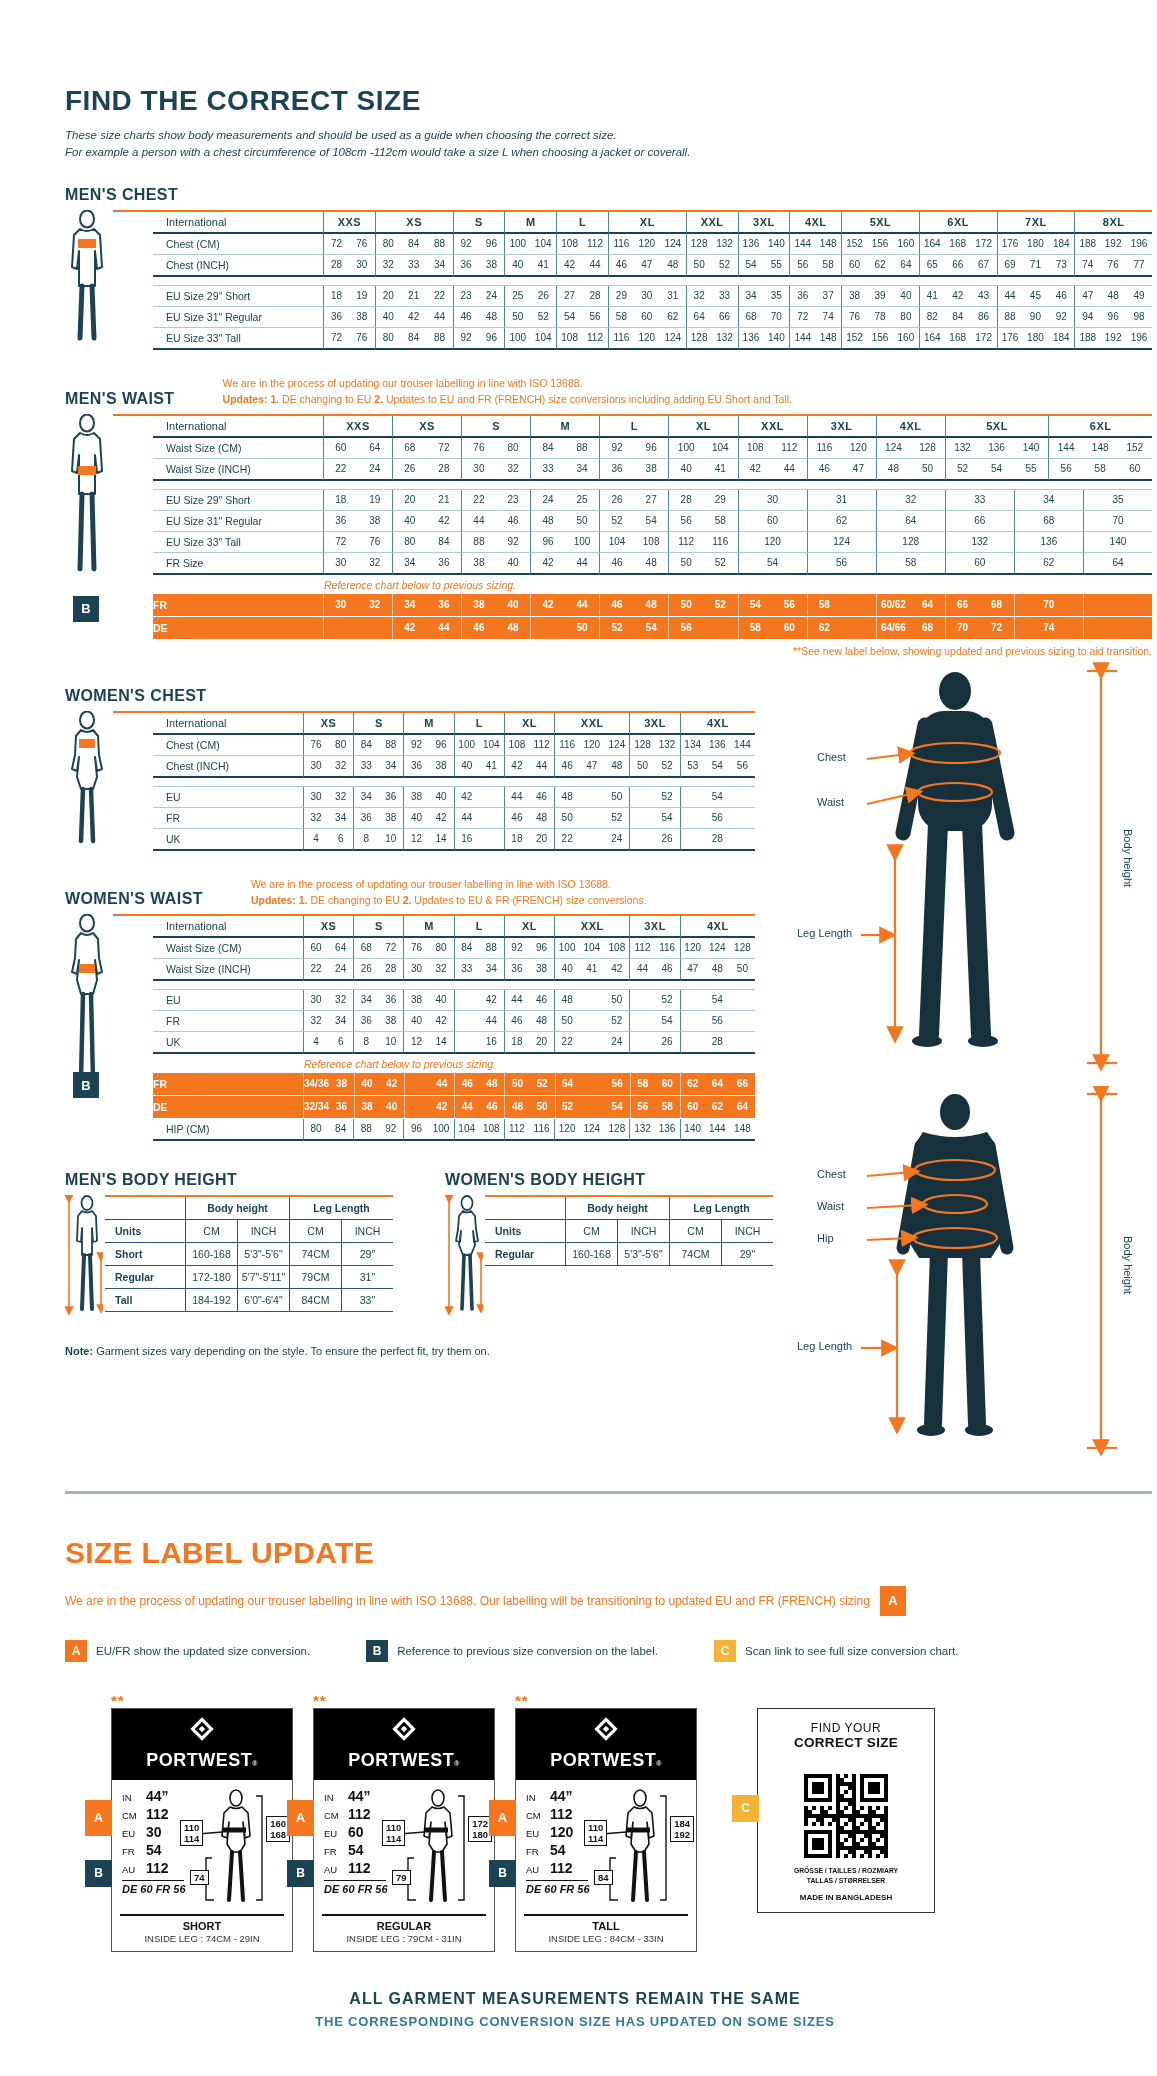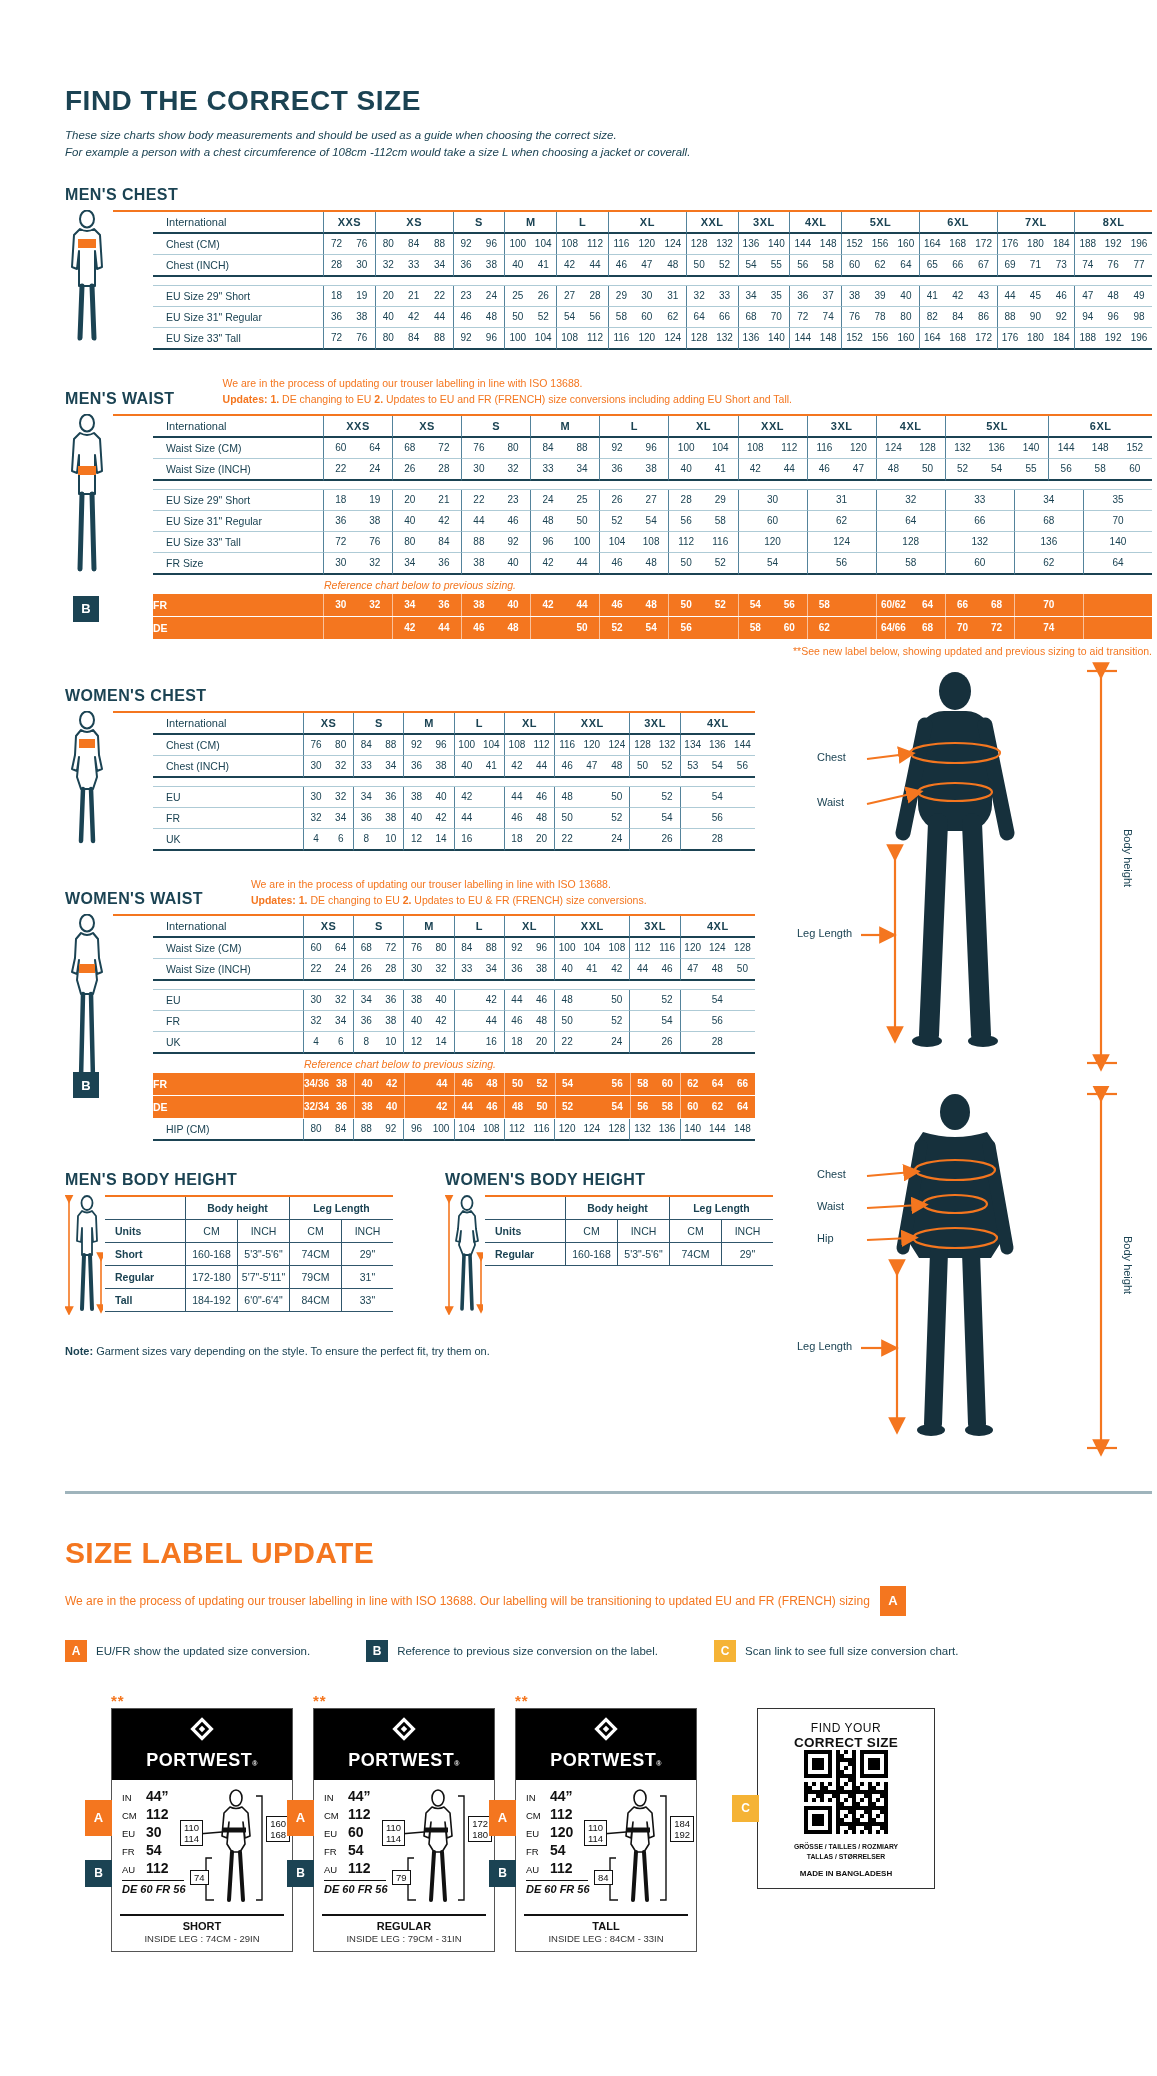--- a/index.html
+++ b/index.html
@@ -72,30 +72,30 @@
   .pdiamond{position:absolute;top:7px;left:50%;transform:translateX(-50%);}
   .pbrand{color:#fff;font-weight:800;font-size:18px;letter-spacing:.5px;font-family:"Liberation Sans",sans-serif;}
   .pbrand .reg{font-size:7px;vertical-align:baseline;}
   .pbody{display:flex;padding:8px 6px 4px 10px;}
   .pcol{width:62px;flex:0 0 62px;}
   .prow{display:flex;align-items:baseline;margin-bottom:2px;}
   .punit{font-size:9.5px;width:24px;color:#111;}
   .pval{font-size:14px;font-weight:800;color:#111;}
   .pprev{border-top:1px solid #111;margin-top:4px;padding-top:2px;font-size:11px;font-weight:800;font-style:italic;color:#111;white-space:nowrap;}
   .pfig{position:relative;flex:1;height:120px;}
-  .pbox{position:absolute;border:1.5px solid #111;background:#fff;font-size:9.5px;font-weight:400;color:#111;padding:1px 3px;text-align:center;line-height:11px;}
+  .pbox{position:absolute;border:1.5px solid #111;background:#fff;font-size:9.5px;font-weight:700;color:#111;padding:1px 3px;text-align:center;line-height:11px;}
   .pfoot{border-top:2px solid #111;margin:2px 8px 0 8px;text-align:center;padding:4px 0 7px 0;}
   .pfit{font-size:11px;font-weight:800;color:#111;}
   .pleg{font-size:9.5px;color:#333;margin-top:1px;}
   .tab{position:absolute;color:#fff;font-weight:800;display:flex;align-items:center;justify-content:center;}
   .tab-a{left:-26px;top:108px;width:27px;height:36px;background:#F4761F;font-size:13px;}
   .tab-b{left:-26px;top:168px;width:27px;height:27px;background:#1B4353;font-size:12px;}
   .qr-card{position:relative;margin-left:40px;width:160px;border:1.5px solid #333;background:#fff;text-align:center;padding:12px 8px 10px 8px;margin-top:16px;}
   .qr-l1{font-size:12px;color:#111;letter-spacing:.5px;}
-  .qr-l2{font-size:13.5px;font-weight:800;color:#111;letter-spacing:.3px;margin-bottom:0;}
+  .qr-l2{font-size:13.5px;font-weight:800;color:#111;letter-spacing:.3px;margin-bottom:24px;}
   .qr-langs{font-size:6.8px;font-weight:700;color:#111;margin-top:8px;line-height:1.5;}
   .qr-made{font-size:8px;font-weight:800;color:#111;margin-top:7px;}
   .tab-c{left:-26px;top:86px;width:27px;height:27px;background:#F5B335;font-size:12px;position:absolute;color:#fff;font-weight:800;display:flex;align-items:center;justify-content:center;}
   .bottom{margin-top:38px;text-align:center;width:1020px;}
   .bottom .l1{font-size:16px;font-weight:800;letter-spacing:1px;color:#1B4353;}
   .bottom .l2{font-size:13px;font-weight:700;letter-spacing:.8px;color:#2D7D92;margin-top:6px;}
 </style>
 </head>
 <body>
 
@@ -1496,15 +1496,19 @@
             </svg>
           </div>
         <div class="qr-langs">
           <div>GRÖSSE / TAILLES / ROZMIARY</div>
           <div>TALLAS / STØRRELSER</div>
         </div>
         <div class="qr-made">MADE IN BANGLADESH</div>
       </div>
     </div>
 
+    <footer class="bottom">
+      <div class="l1">ALL GARMENT MEASUREMENTS REMAIN THE SAME</div>
+      <div class="l2">THE CORRESPONDING CONVERSION SIZE HAS UPDATED ON SOME SIZES</div>
+    </footer>
 
   </div>
 </div>
 
 </body></html>

